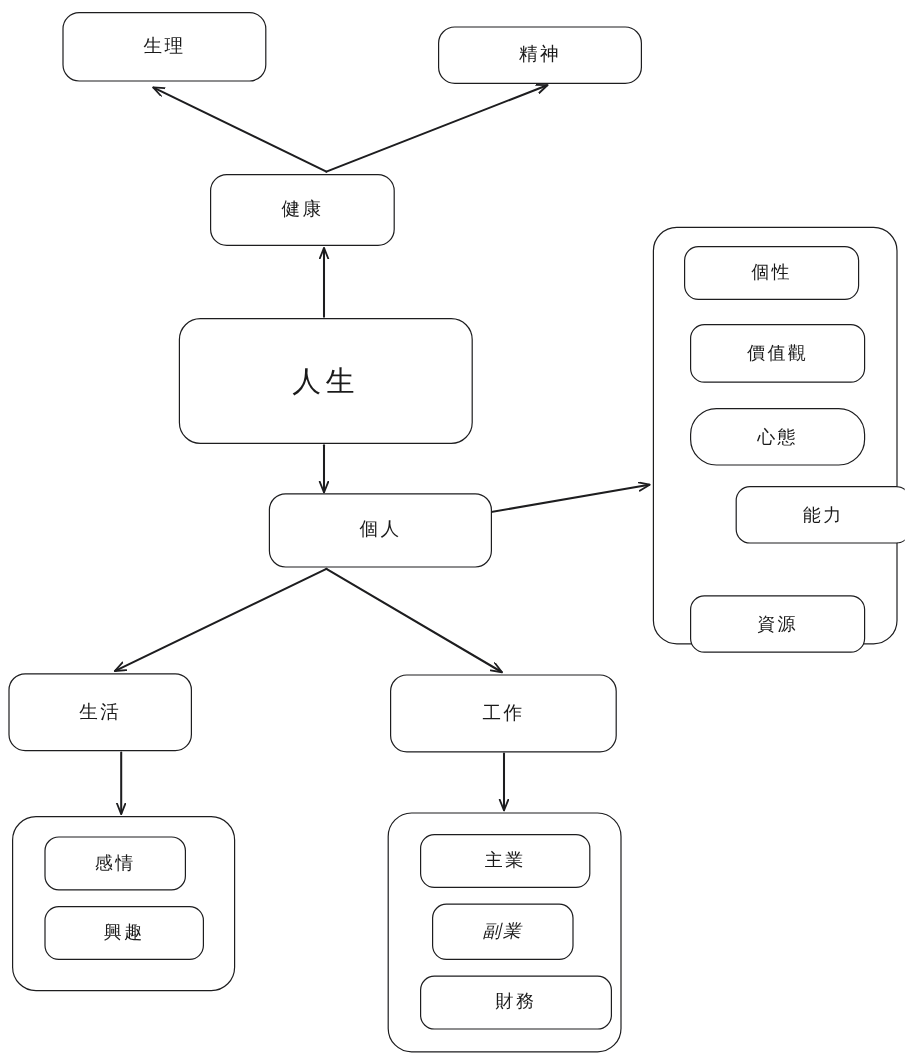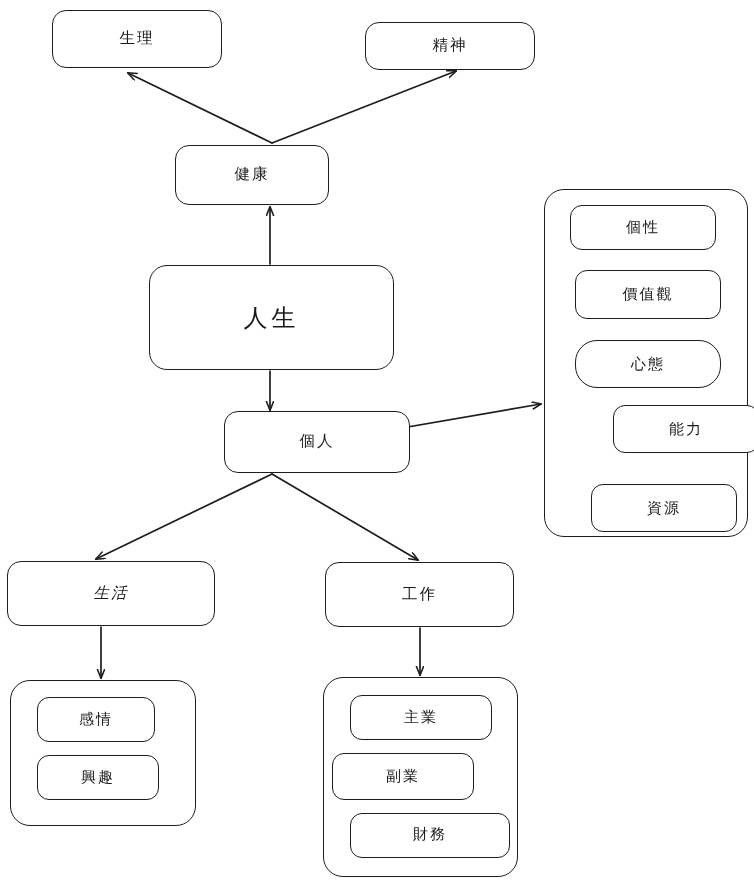--- a/index.html
+++ b/index.html
@@ -78,28 +78,28 @@
   <div id="group-layer">
       <div class="group" style="left: 544px; top: 189px; width: 204px; height: 348px;"></div>
       <div class="group" style="left: 10px; top: 680px; width: 186px; height: 146px;"></div>
       <div class="group" style="left: 323px; top: 677px; width: 195px; height: 200px;"></div>
     </div>
   <div id="node-layer">
       <div class="node node-sm" style="left: 570px; top: 205px; width: 146px; height: 45px;">個性</div>
       <div class="node node-sm" style="left: 575px; top: 270px; width: 146px; height: 49px;">價值觀</div>
       <div class="node node-sm" style="left: 575px; top: 340px; width: 146px; height: 48px; border-radius: 22px;">心態</div>
       <div class="node node-sm" style="left: 575px; top: 405px; width: 146px; height: 48px; margin-left: 38px;">能力</div>
-      <div class="node node-sm" style="left: 575px; top: 484px; width: 146px; height: 48px; margin-left: 16px;">資源</div>
+      <div class="node node-sm" style="left: 575px; top: 496px; width: 146px; height: 48px;">資源</div>
       <div class="node node-sm" style="left: 37px; top: 697px; width: 118px; height: 45px;">感情</div>
-      <div class="node node-sm" style="left: 37px; top: 755px; width: 122px; height: 45px;">興趣</div>
+      <div class="node node-sm" style="left: 37px; top: 755px; width: 133px; height: 45px;">興趣</div>
       <div class="node node-sm" style="left: 350px; top: 695px; width: 142px; height: 45px;">主業</div>
-      <div class="node node-sm" style="left: 332px; top: 753px; width: 142px; height: 47px;">副業</div>
+      <div class="node node-sm" style="left: 360px; top: 753px; width: 118px; height: 47px; font-style: italic;">副業</div>
       <div class="node node-sm" style="left: 350px; top: 813px; width: 160px; height: 45px; font-family: Liberation Mono, monospace;">財務</div>
       <div class="node node-md" style="left: 52px; top: 10px; width: 170px; height: 58px;">生理</div>
       <div class="node node-md" style="left: 365px; top: 22px; width: 170px; height: 48px;">精神</div>
       <div class="node node-md" style="left: 175px; top: 145px; width: 154px; height: 60px; text-align: right;">健康</div>
       <div class="node node-lg" style="left: 149px; top: 265px; width: 245px; height: 105px;">人生</div>
       <div class="node node-md" style="left: 188px; top: 411px; width: 186px; height: 62px; margin-left: 36px;">個人</div>
-      <div class="node node-md" style="left: 7px; top: 561px; width: 208px; height: 65px; font-style: italic;">生活</div>
+      <div class="node node-md" style="left: 7px; top: 561px; width: 153px; height: 65px;">生活</div>
       <div class="node node-md" style="left: 325px; top: 562px; width: 189px; height: 65px;">工作</div>
     </div>
 
 </div>
 
 </body></html>

